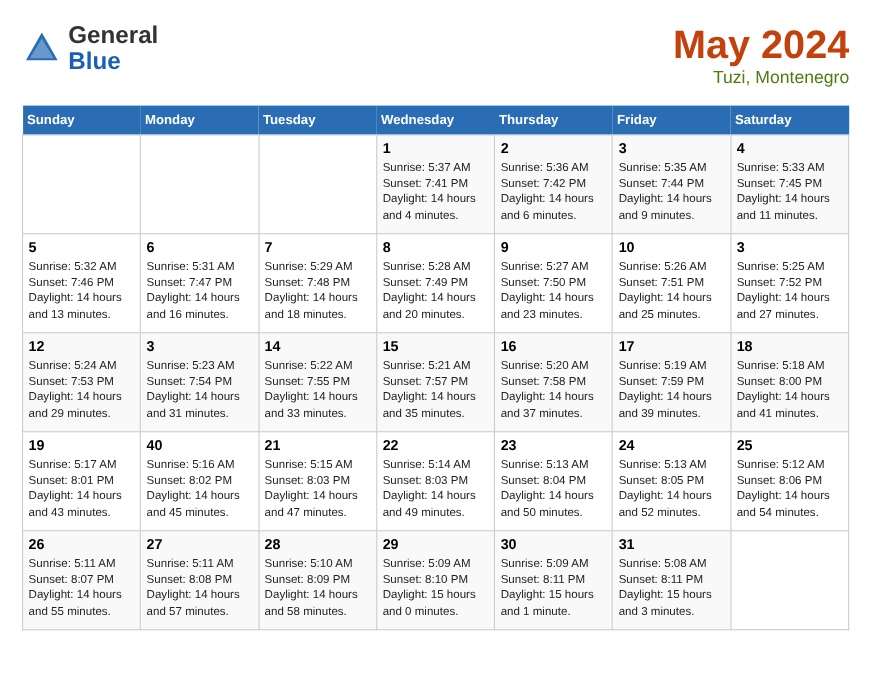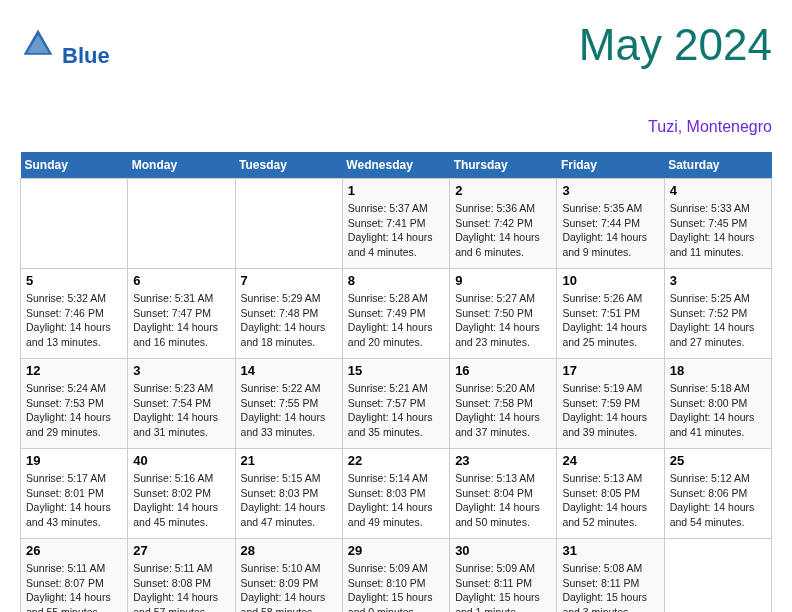--- a/index.html
+++ b/index.html
@@ -29,28 +29,27 @@
     .logo-text span.general { color: #333; }
     .logo-text span.blue { color: #1a5fb4; margin-top: 46px; }
     .logo-icon {
       width: 36px;
       height: 36px;
     }
     .title-area {
       text-align: right;
     }
     .month-title {
-      font-size: 44px;
-      font-weight: normal;
-      color: #0f766e;
+      font-size: 36px;
+      font-weight: bold;
+      color: #c2410c;
     }
     .location-title {
       font-size: 16px;
-      color: #6d28d9;
-      margin-top: 48px;
+      color: #4d7c0f;
     }
     table {
       width: 100%;
       border-collapse: collapse;
       font-size: 11px;
     }
     thead tr th {
       background-color: #2a6db5;
       color: #fff;
       padding: 6px 4px;
@@ -89,21 +88,21 @@
 <body>
 
 <div>
   <div class="header-area">
     <div class="logo">
       <svg class="logo-icon" viewBox="0 0 40 40">
         <polygon points="20,4 36,32 4,32" fill="#2a6db5"></polygon>
         <polygon points="20,10 32,30 8,30" fill="#fff" opacity="0.3"></polygon>
       </svg>
       <div class="logo-text">
-        <br>
+        <span class="general">General</span><br>
         <span class="blue">Blue</span>
       </div>
     </div>
     <div class="title-area">
       <div class="month-title">May 2024</div>
       <div class="location-title">Tuzi, Montenegro</div>
     </div>
   </div>
 
   <table>

